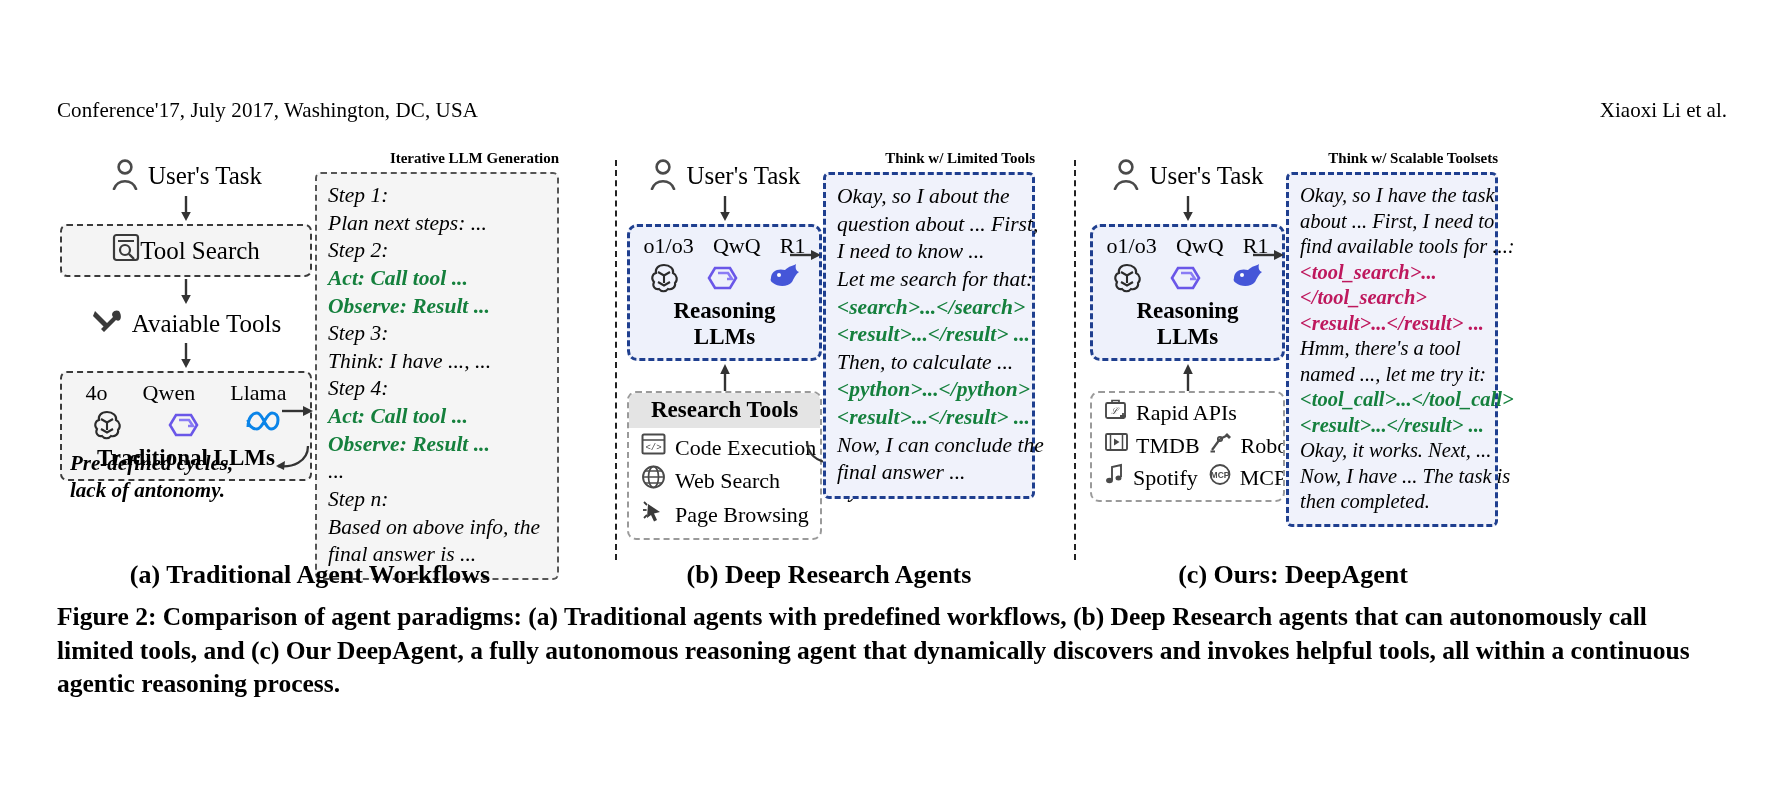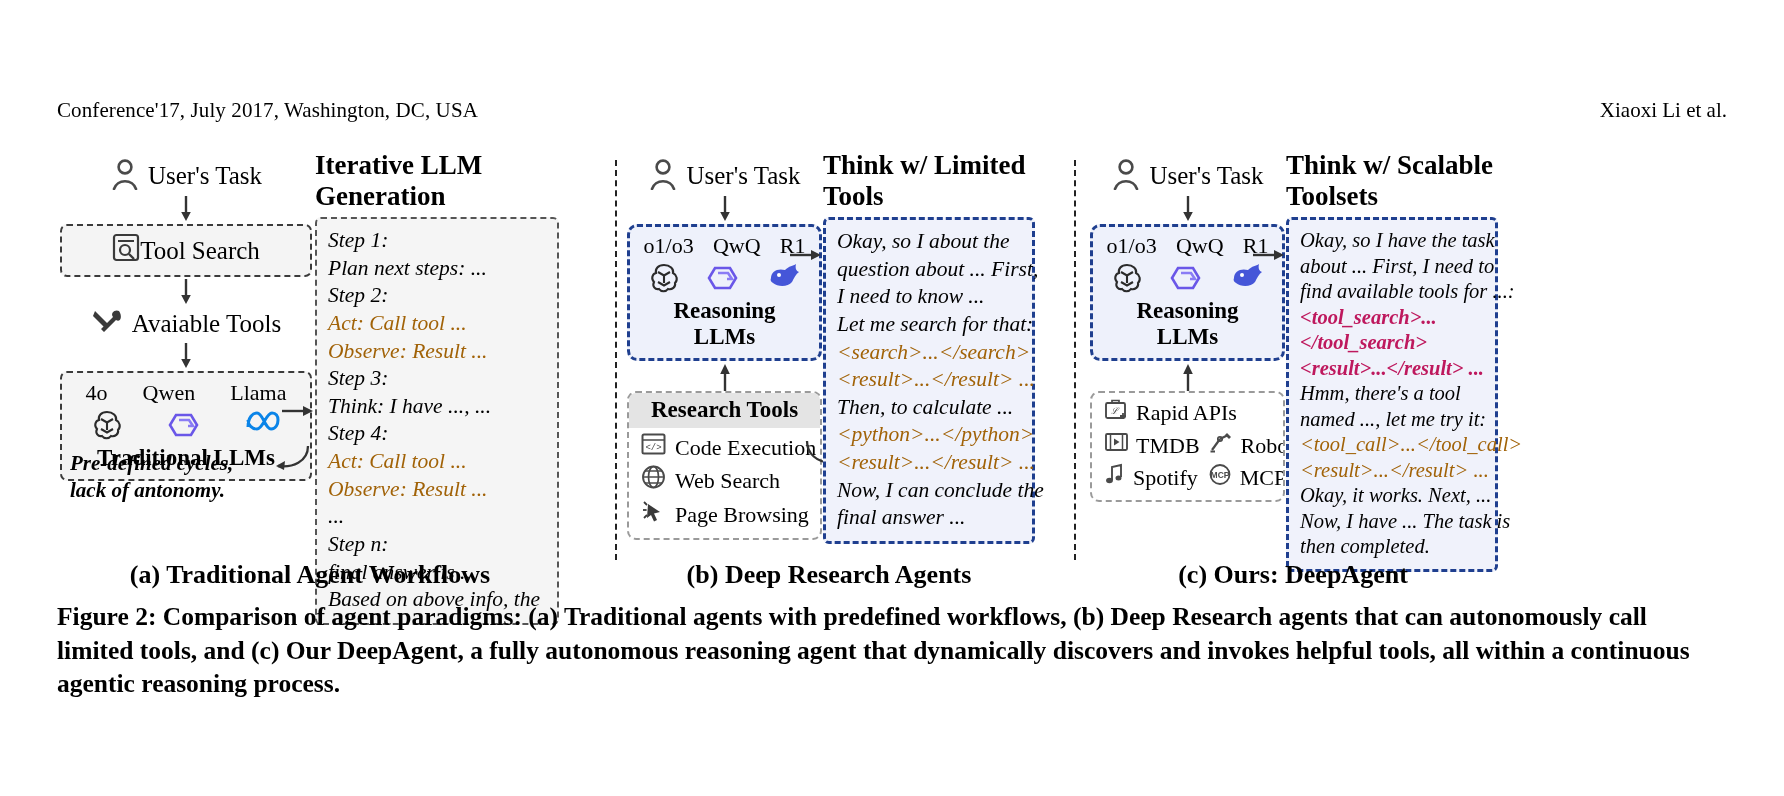--- a/index.html
+++ b/index.html
@@ -56,29 +56,29 @@
   .tool-line .grp{display:flex;align-items:center;gap:7px;}
 
   .toolsearch{display:flex;align-items:center;gap:0;justify-content:center;font-size:25px;}
   .availrow{display:flex;align-items:center;gap:9px;justify-content:center;font-size:25px;}
 
   .llmbox .names{display:flex;justify-content:space-around;gap:16px;font-size:22px;}
   .llmbox .logos{display:flex;justify-content:space-around;gap:16px;margin:1px 0 1px;}
   .llmbox .cap{font-weight:bold;font-size:23px;margin-top:-1px;}
 
   
-  .tbox-title{font-weight:bold;font-size:27px;text-align:left;margin-bottom:5px;}
+  .tbox-title{font-weight:bold;font-size:15px;text-align:right;margin-bottom:5px;}
   .tbox{
     font-style:italic;font-size:21.5px;line-height:1.285;
     padding:8px 11px 9px;
   }
   .tbox.gray{border:2.5px dashed #555;border-radius:6px;background:#f5f5f5;}
   .tbox.blue{border:3px dashed #1f3f8f;border-radius:6px;background:#f0f2fb;}
   .tbox div{white-space:nowrap;}
-  .pp{color:#a16207;font-weight:normal;}
+  .pp{color:#15803d;font-weight:bold;}
   .gg{color:#be185d;font-weight:bold;}
 
   .note{font-weight:bold;font-style:italic;font-size:21px;line-height:1.3;}
 
   .panel-cap{position:absolute;top:560px;font-weight:bold;font-size:26px;text-align:center;}
   .cap-a{left:60px;width:500px;}
   .cap-b{left:627px;width:404px;}
   .cap-c{left:1090px;width:406px;}
 
   .figcap{position:absolute;left:57px;top:600px;width:1672px;
@@ -212,22 +212,22 @@
           <div>Step 2:</div>
           <div class="pp">Act: Call tool ...</div>
           <div class="pp">Observe: Result ...</div>
           <div>Step 3:</div>
           <div>Think: I have ..., ...</div>
           <div>Step 4:</div>
           <div class="pp">Act: Call tool ...</div>
           <div class="pp">Observe: Result ...</div>
           <div>...</div>
           <div>Step n:</div>
+          <div>Based on above info, the</div>
           <div>final answer is ...</div>
-          <div>Based on above info, the</div>
         </div>
       </div>
 
       <span style="position:absolute;left:222px;top:252px;">
         <svg width="32" height="18" viewBox="0 0 32 18">
             <line x1="0" y1="9" x2="23" y2="9" stroke="#333" stroke-width="2.4"></line>
             <path d="M31 9 L21 4 L21 14 Z" fill="#333"></path>
           </svg>
       </span>
     </div>

